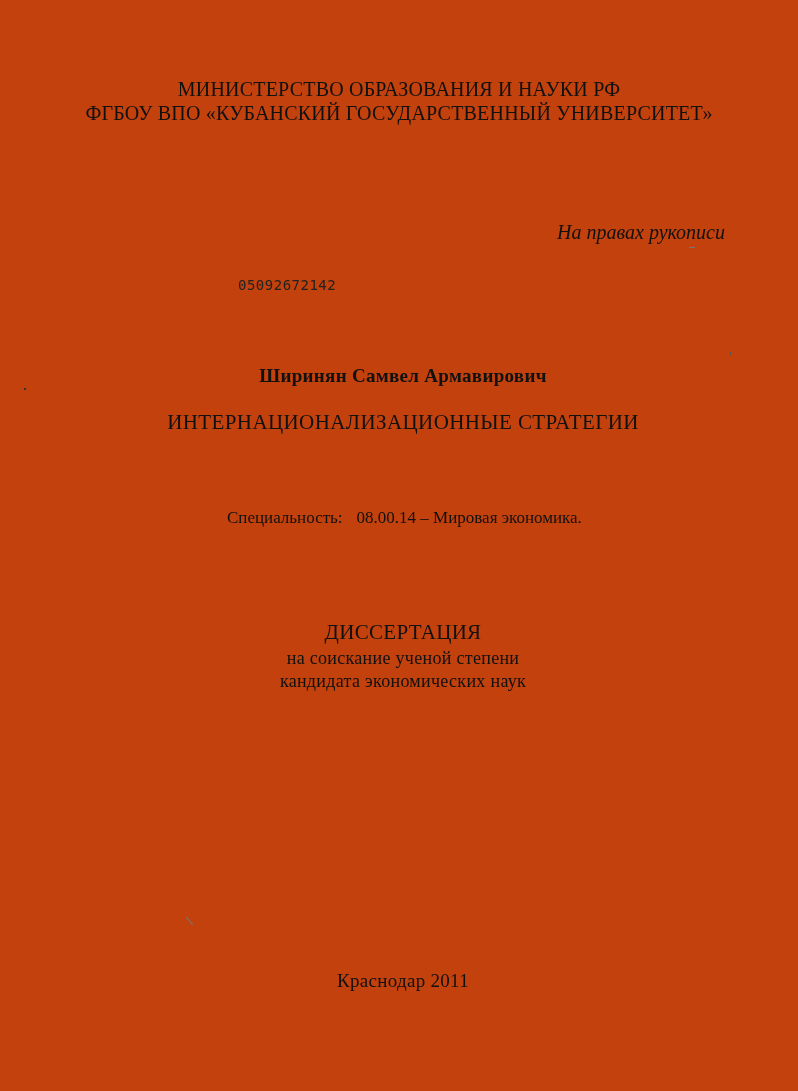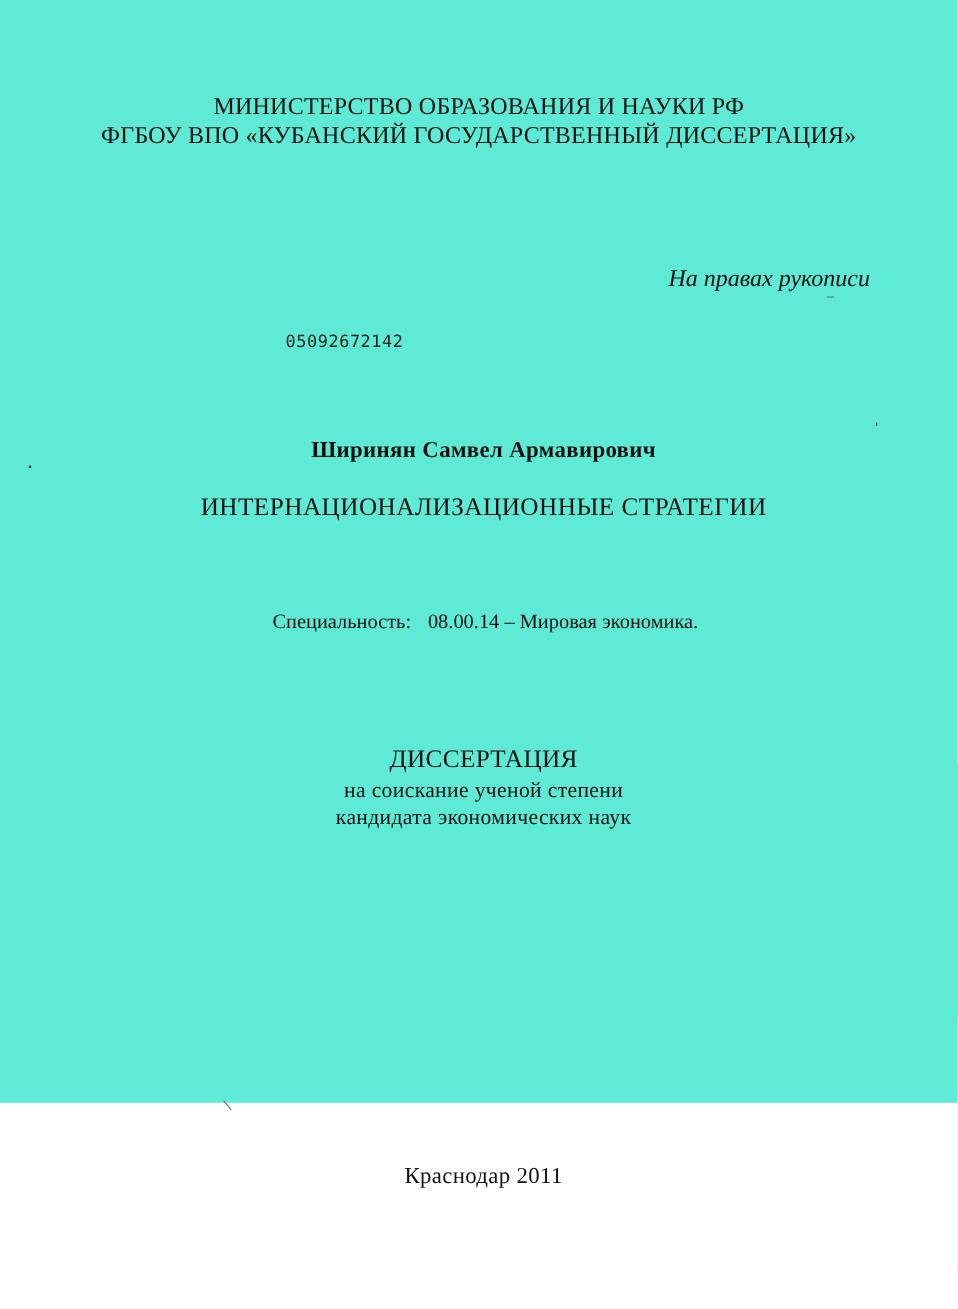--- a/index.html
+++ b/index.html
@@ -12,22 +12,22 @@
       height: 1091px;
       position: relative;
       overflow: hidden;
       font-family: "Liberation Serif", "DejaVu Serif", serif;
       color: #111111;
     }
     .page {
       position: absolute;
       left: 0; top: 0;
       width: 798px;
-      height: 919px;
-      background: #5eead4;
+      height: 1091px;
+      background: #c2410c;
     }
     .line {
       position: absolute;
       left: 4px;
       width: 798px;
       text-align: center;
       white-space: nowrap;
     }
     .header-line {
       font-size: 20px;
@@ -113,21 +113,21 @@
       left: 189px; top: 916px; width: 1px; height: 10px;
       background: #777; transform: rotate(-40deg);
     }
   </style>
 </head>
 <body>
 
 <div class="page">
 
   <div id="hdr1" class="line header-line">МИНИСТЕРСТВО ОБРАЗОВАНИЯ И НАУКИ РФ</div>
-  <div id="hdr2" class="line header-line">ФГБОУ ВПО «КУБАНСКИЙ ГОСУДАРСТВЕННЫЙ ДИССЕРТАЦИЯ»</div>
+  <div id="hdr2" class="line header-line">ФГБОУ ВПО «КУБАНСКИЙ ГОСУДАРСТВЕННЫЙ УНИВЕРСИТЕТ»</div>
 
   <div id="manuscript">На правах рукописи</div>
   <span id="speck3" class="speck"></span>
 
   <div id="barcode-num">05092672142</div>
 
   <span id="speck2" class="speck"></span>
   <span id="speck1" class="speck"></span>
 
   <div id="author" class="line">Ширинян Самвел Армавирович</div>

